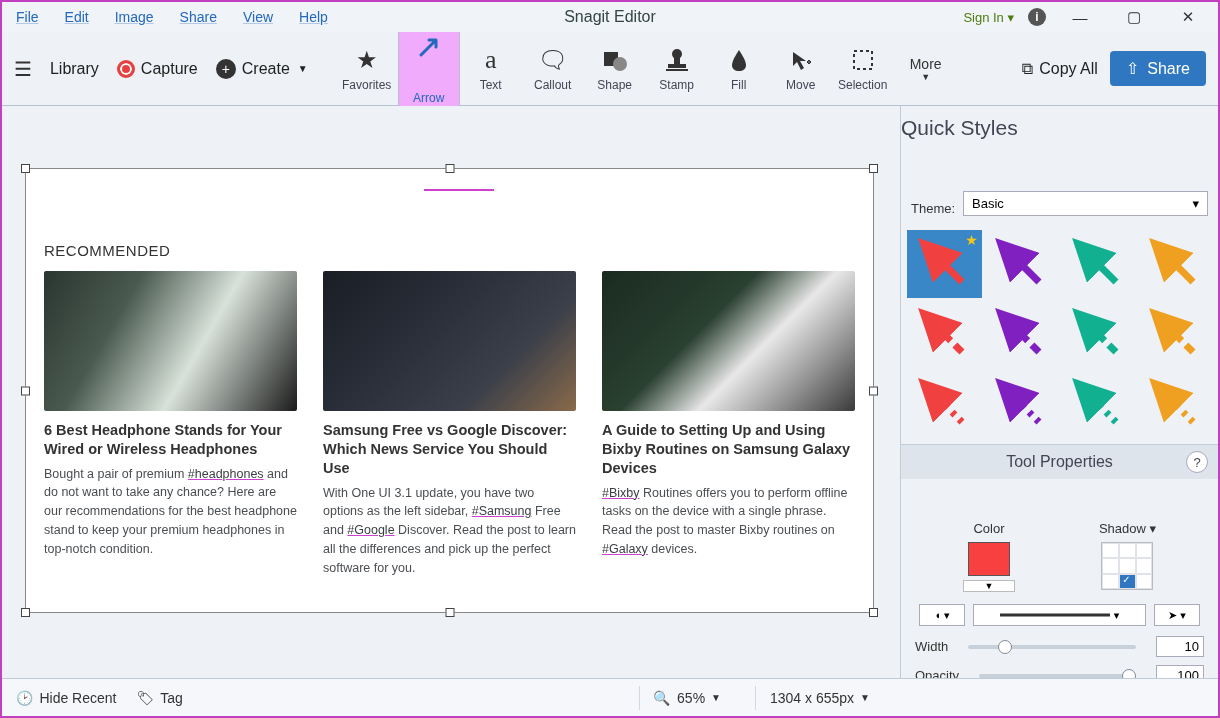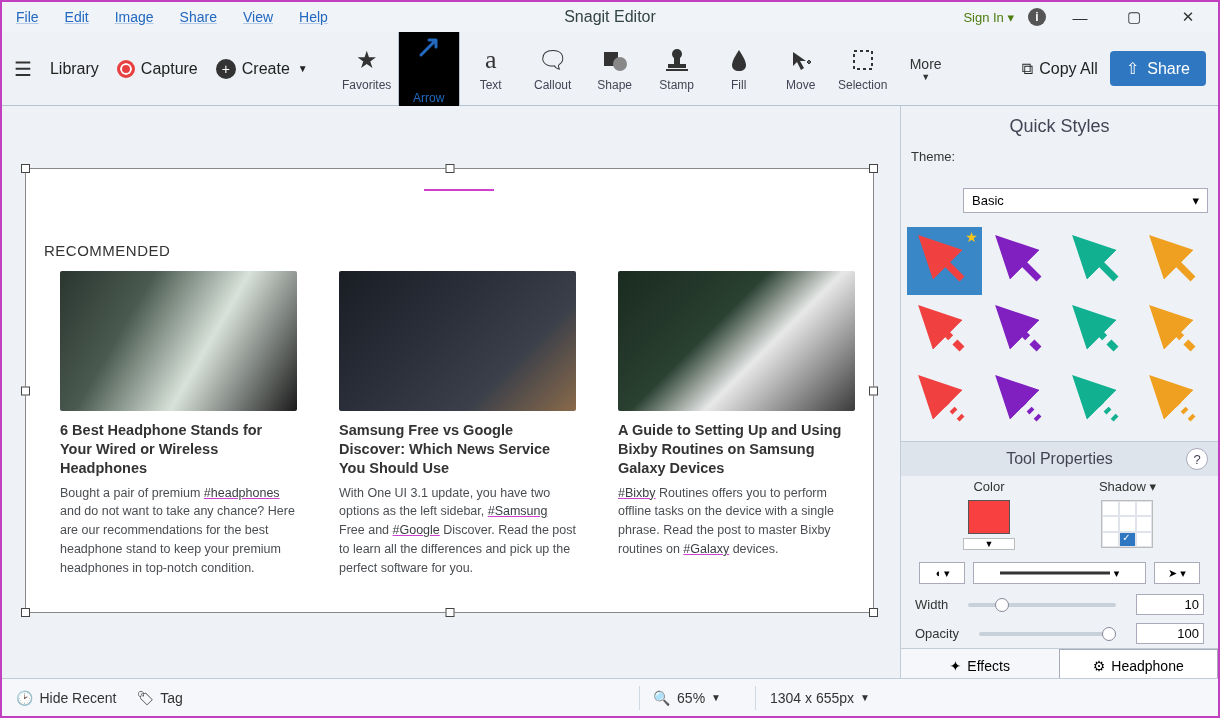--- a/index.html
+++ b/index.html
@@ -16,21 +16,21 @@
 
 .toolbar { height: 74px; background: #eef2f6; border-bottom: 1px solid #b4c2d2; display: flex; align-items: center; padding: 0 12px; gap: 8px; }
 .toolbar-left { display: flex; align-items: center; gap: 18px; }
 .hamburger { font-size: 20px; color: #333; cursor: pointer; }
 .tb-btn { display: flex; align-items: center; gap: 6px; cursor: pointer; font-size: 16px; color: #222; }
 .capture-dot { width: 18px; height: 18px; border-radius: 50%; background: #e84040; border: 3px solid #e84040; box-shadow: inset 0 0 0 2px #fff; }
 .plus-circle { width: 20px; height: 20px; border-radius: 50%; background: #333; color: #fff; display: flex; align-items: center; justify-content: center; font-size: 14px; }
 
 .tool-group { display: flex; gap: 0; margin-left: 20px; }
 .tool-item { width: 62px; display: flex; flex-direction: column; align-items: center; justify-content: center; cursor: pointer; padding: 4px 0; border-radius: 4px; }
-.tool-item.active { background: #000000; border: 1px solid #b4c2d2; gap: 26px; }
+.tool-item.active { background: #f0abfc; border: 1px solid #b4c2d2; gap: 26px; }
 .tool-item .ti-label { font-size: 12px; color: #445; margin-top: 4px; }
 .tool-item.active .ti-label { color: #2269bf; }
 .tool-icon { height: 28px; display: flex; align-items: center; justify-content: center; font-size: 24px; color: #333; }
 .tool-item.active .tool-icon svg path { stroke: #2269bf; }
 
 .more-btn { font-size: 14px; color: #333; cursor: pointer; margin-left: 8px; }
 
 .toolbar-right { margin-left: auto; display: flex; align-items: center; gap: 12px; }
 .copy-all { display: flex; align-items: center; gap: 6px; font-size: 16px; color: #222; cursor: pointer; }
 .share-btn { background: #2f77c0; color: #fff; padding: 8px 16px; border-radius: 4px; display: flex; align-items: center; gap: 8px; font-size: 16px; cursor: pointer; }
@@ -43,60 +43,60 @@
 .canvas { position: absolute; left: 23px; top: 62px; width: 849px; height: 445px; background: #fff; border: 1px solid #888; }
 .handle { position: absolute; width: 9px; height: 9px; background: #fff; border: 1px solid #444; }
 .h-tl { left: -5px; top: -5px; } .h-tr { right: -5px; top: -5px; } .h-bl { left: -5px; bottom: -5px; } .h-br { right: -5px; bottom: -5px; }
 .h-tm { left: 50%; top: -5px; transform: translateX(-50%); } .h-bm { left: 50%; bottom: -5px; transform: translateX(-50%); }
 .h-ml { left: -5px; top: 50%; transform: translateY(-50%); } .h-mr { right: -5px; top: 50%; transform: translateY(-50%); }
 
 .content { padding: 18px; font-size: 13px; color: #333; }
 .underline-accent { display: inline-block; width: 70px; border-bottom: 2px solid #d040d0; margin-left: 380px; margin-bottom: 8px; }
 .rec-title { font-weight: 400; font-size: 15px; letter-spacing: 0.5px; margin-top: 40px; margin-bottom: 12px; }
 .articles { display: flex; gap: 26px; }
-.article { width: 255px; margin-left: 16px; }
+.article { width: 255px; }
 .article .thumb { width: 100%; height: 140px; background: #556; border-radius: 2px; margin-bottom: 10px; }
 .thumb.one { background: linear-gradient(120deg, #2a3530 0%, #4a5a50 30%, #d8e2da 60%, #1a1a1a 100%); }
 .thumb.two { background: linear-gradient(135deg, #1a1d24 0%, #2a2f3a 40%, #3a3f4a 70%, #8a6a4a 100%); }
 .thumb.three { background: linear-gradient(135deg, #1a2a20 0%, #2a4030 40%, #e8e8e8 60%, #3a3a3a 100%); }
 .article h4 { font-size: 14.5px; font-weight: 700; line-height: 1.3; margin-bottom: 6px; }
 .article p { font-size: 12.5px; line-height: 1.5; color: #4a4e52; }
 .article a { color: #3a3e42; text-decoration: underline; text-decoration-color: #d040d0; }
 
 
 .right-panel { width: 318px; background: #eef2f6; border-left: 1px solid #c0ccd8; display: flex; flex-direction: column; overflow: hidden; }
-.panel-header { text-align: center; font-size: 18px; color: #445; padding: 10px 0 8px; }
-.theme-row { display: flex; align-items: flex-start; padding: 4px 10px 8px; gap: 8px; }
+.panel-header { font-size: 21px; color: #445; padding: 10px 0 8px; }
+.theme-row { display: flex; align-items: flex-end; padding: 4px 10px 8px; gap: 8px; }
 .theme-row label { font-size: 13px; color: #333; }
 .theme-select { flex: 1; background: #fff; border: 1px solid #aab; padding: 4px 8px; font-size: 13px; display: flex; justify-content: space-between; cursor: pointer; margin-top: 39px; }
 
 .styles-grid { display: grid; grid-template-columns: repeat(4, 1fr); gap: 2px; padding: 6px 6px 6px 6px; background: #eef2f6; }
 .style-swatch { height: 68px; display: flex; align-items: center; justify-content: center; cursor: pointer; position: relative; }
 .style-swatch.active { background: #3a87c8; }
 .style-swatch .star { position: absolute; top: 2px; right: 4px; color: #f5c518; font-size: 14px; }
 
 .props-header { background: #dde4ec; text-align: center; font-size: 16px; color: #445; padding: 8px 0; position: relative; border-top: 1px solid #c0ccd8; }
 .help-icon { position: absolute; right: 10px; top: 50%; transform: translateY(-50%); width: 22px; height: 22px; border-radius: 50%; background: #fff; border: 1px solid #aab; font-size: 13px; display: flex; align-items: center; justify-content: center; cursor: pointer; }
 
-.color-shadow { display: flex; justify-content: space-around; padding: 3px 20px 6px; }
+.color-shadow { display: flex; justify-content: space-around; padding: 10px 20px 6px; margin-top: 32px; }
 .cs-block { display: flex; flex-direction: column; align-items: center; gap: 6px; }
 .cs-block .cs-label { font-size: 13px; color: #333; }
 .color-swatch { width: 42px; height: 34px; background: #f84040; border: 1px solid #555; }
 .color-drop { width: 52px; height: 12px; border: 1px solid #bbb; background: #fff; margin-top: -2px; display: flex; align-items: center; justify-content: center; font-size: 9px; cursor: pointer; }
 .shadow-grid { width: 52px; height: 48px; border: 1px solid #bbb; background: #fff; display: grid; grid-template-columns: repeat(3,1fr); grid-template-rows: repeat(3,1fr); }
 .shadow-grid div { border: 0.5px solid #e0e4ea; }
 .shadow-grid div.on { background: #2f77c0; position: relative; }
 .shadow-grid div.on::after { content: "✓"; color: #fff; font-size: 10px; position: absolute; left: 2px; top: -1px; }
 
 .style-row { display: flex; align-items: center; gap: 8px; padding: 6px 18px; }
 .style-chip { height: 22px; border: 1px solid #aab; background: #fff; display: flex; align-items: center; justify-content: center; font-size: 11px; cursor: pointer; }
 .chip-a { width: 46px; } .chip-b { flex: 1; } .chip-c { width: 46px; }
 
 .slider-row { display: flex; align-items: center; gap: 20px; padding: 4px 14px; font-size: 13px; color: #333; }
-.slider-row input[type=text] { width: 68px; text-align: right; border: 1px solid #aab; padding: 2px 4px; font-size: 13px; }
+.slider-row input[type=text] { width: 48px; text-align: right; border: 1px solid #aab; padding: 2px 4px; font-size: 13px; }
 .slider { flex: 1; height: 4px; background: #c8d0da; border-radius: 2px; position: relative; }
 .slider .knob { position: absolute; top: -5px; width: 14px; height: 14px; background: #fff; border: 1px solid #889; border-radius: 50%; }
 
 .panel-tabs { margin-top: auto; display: flex; border-top: 1px solid #c0ccd8; }
 .panel-tab { flex: 1; padding: 8px; display: flex; align-items: center; justify-content: center; gap: 6px; font-size: 14px; cursor: pointer; background: #f5f7fa; }
 .panel-tab.active { background: #fff; border: 1px solid #aab; border-bottom: none; }
 
 
 .statusbar { height: 38px; border-top: 1px solid #c0ccd8; background: #f5f7fa; display: flex; align-items: center; padding: 0 14px; gap: 20px; font-size: 14px; color: #333; }
 .statusbar .sb-btn { display: flex; align-items: center; gap: 6px; cursor: pointer; }

